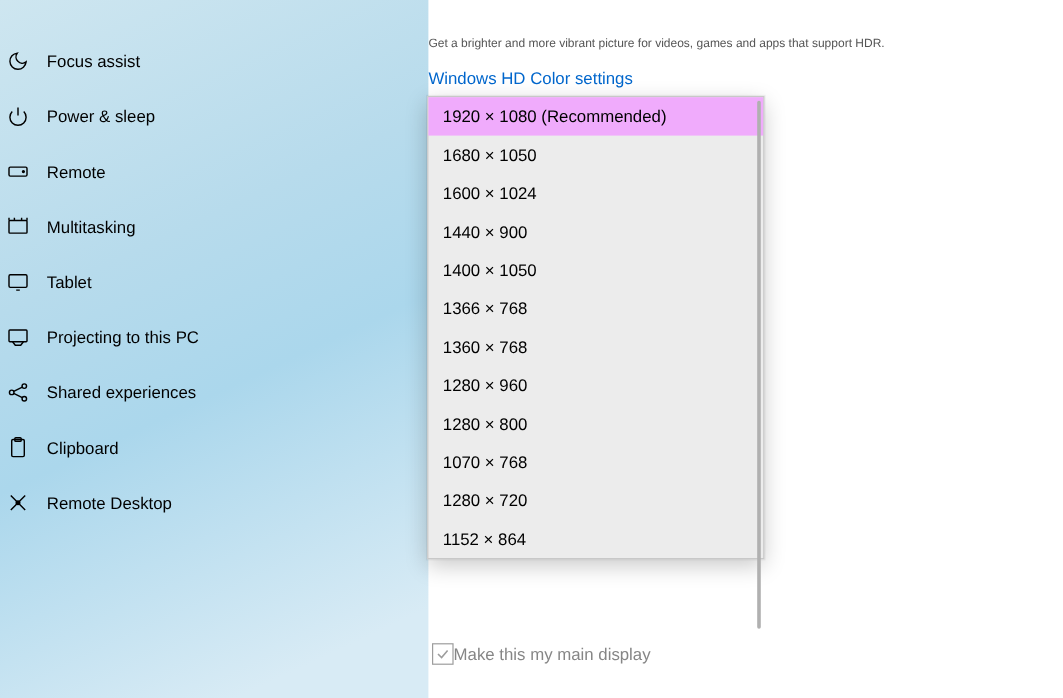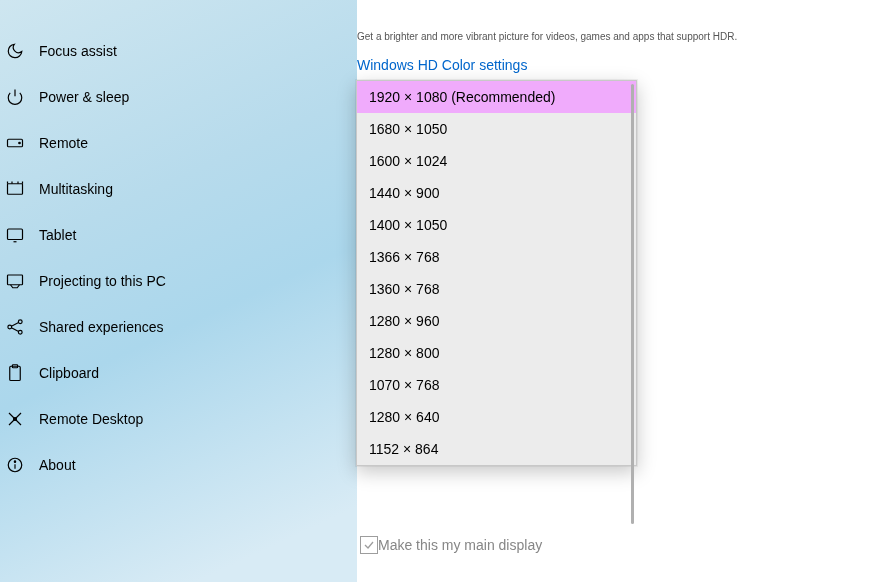--- a/index.html
+++ b/index.html
@@ -192,51 +192,41 @@
     <span class="label">Clipboard</span>
   </div>
   <div class="sidebar-item">
     <span class="icon">
       <svg width="18" height="18" viewBox="0 0 24 24" fill="none" stroke="currentColor" stroke-width="1.6">
           <path d="M4 4l16 16M4 20l16-16"></path>
           <circle cx="12" cy="12" r="2" fill="currentColor"></circle>
         </svg>
     </span>
     <span class="label">Remote Desktop</span>
-  </div>
-  <div class="sidebar-item">
-    <span class="icon">
-      <svg width="18" height="18" viewBox="0 0 24 24" fill="none" stroke="currentColor" stroke-width="1.6">
-          <circle cx="12" cy="12" r="9"></circle>
-          <line x1="12" y1="11" x2="12" y2="17"></line>
-          <circle cx="12" cy="7.5" r="0.9" fill="currentColor"></circle>
-        </svg>
-    </span>
-    <span class="label">About</span>
   </div>
 </div>
 
 <div class="main">
   <div class="desc">Get a brighter and more vibrant picture for videos, games and apps that support HDR.</div>
   <span class="link">Windows HD Color settings</span>
 </div>
 
 <div class="dropdown">
   <div id="dropdown-list">
       <div class="dropdown-item selected">1920 × 1080 (Recommended)</div>
       <div class="dropdown-item">1680 × 1050</div>
       <div class="dropdown-item">1600 × 1024</div>
       <div class="dropdown-item">1440 × 900</div>
       <div class="dropdown-item">1400 × 1050</div>
       <div class="dropdown-item">1366 × 768</div>
       <div class="dropdown-item">1360 × 768</div>
       <div class="dropdown-item">1280 × 960</div>
       <div class="dropdown-item">1280 × 800</div>
       <div class="dropdown-item">1070 × 768</div>
-      <div class="dropdown-item">1280 × 640</div>
+      <div class="dropdown-item">1280 × 720</div>
       <div class="dropdown-item">1152 × 864</div>
     </div>
   <div class="dropdown-scroll"></div>
 </div>
 
 <div class="checkbox-row">
   <span class="checkbox-box">
     <svg width="12" height="12" viewBox="0 0 24 24" fill="none" stroke-width="2.6">
         <polyline points="4,12 10,18 20,6"></polyline>
       </svg>

